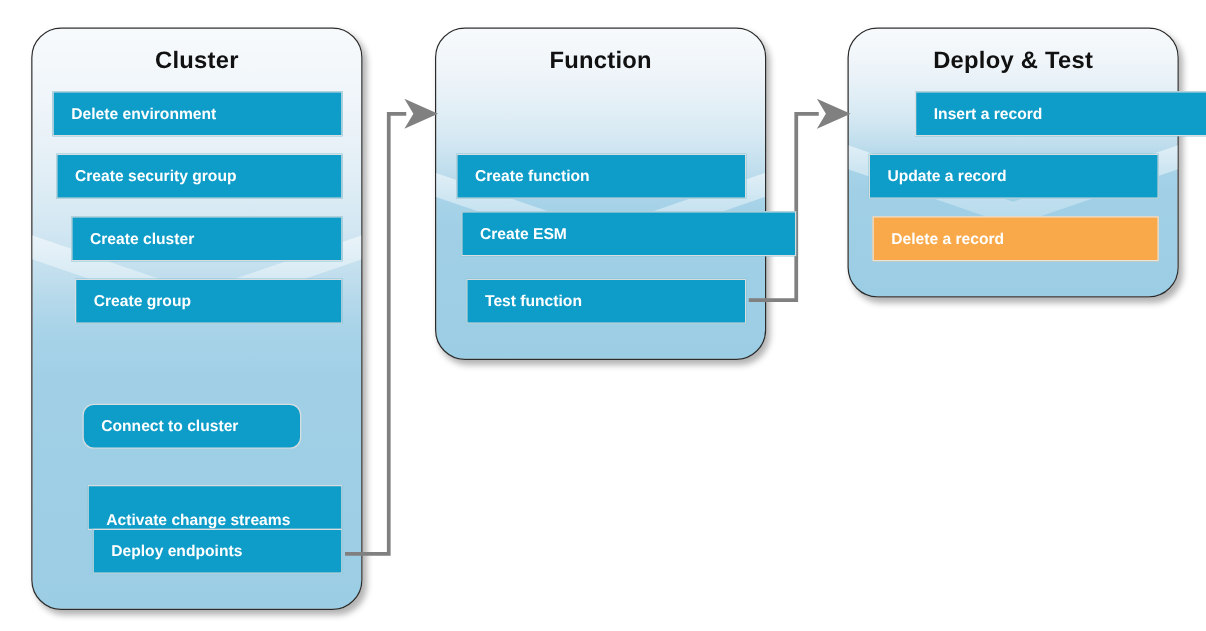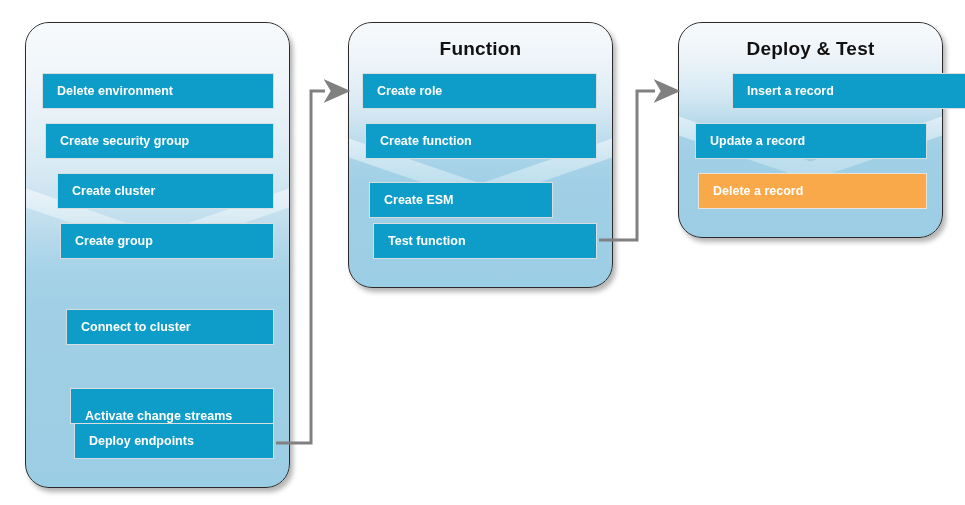--- a/index.html
+++ b/index.html
@@ -96,56 +96,54 @@
 </style>
 </head>
 <body>
 
 <div id="diagram">
 
   <div class="panel" id="panel-cluster" style="left:25px; top:22px; width:265px; height:466px;">
     <div class="sheen"></div>
     <div class="wedge" style="top:160px;"></div>
   </div>
+  <div class="panel-title" style="left:25px; top:38px; width:265px;">Cluster</div>
 
   <div class="task" style="left:42px;  top:73px;  width:232px;">
       <span>Delete environment</span>
     </div>
   <div class="task" style="left:45px;  top:123px; width:229px;">
       <span>Create security group</span>
     </div>
   <div class="task" style="left:57px;  top:173px; width:217px;">
       <span>Create cluster</span>
     </div>
   <div class="task" style="left:60px;  top:223px; width:214px;">
       <span>Create group</span>
     </div>
-  <div class="task" style="left:66px;  top:309px; width:208px;">
+  <div class="task" style="left:66px;  top:323px; width:175px;border-radius:9px;">
       <span>Connect to cluster</span>
     </div>
   <div class="task" style="left:70px;  top:388px; width:204px;align-items:flex-end;">
       <span>Activate change streams</span>
     </div>
   <div class="task" style="left:74px;  top:423px; width:200px;">
       <span>Deploy endpoints</span>
     </div>
 
   <div class="panel" id="panel-function" style="left:348px; top:22px; width:265px; height:266px;">
     <div class="sheen"></div>
     <div class="wedge" style="top:110px;"></div>
   </div>
   <div class="panel-title" style="left:348px; top:38px; width:265px;">Function</div>
 
-  <div class="task" style="left:362px; top:73px;  width:235px;">
-      <span>Create role</span>
-    </div>
   <div class="task" style="left:365px; top:123px; width:232px;">
       <span>Create function</span>
     </div>
-  <div class="task" style="left:369px; top:182px; width:184px;">
+  <div class="task" style="left:369px; top:169px; width:268px;">
       <span>Create ESM</span>
     </div>
   <div class="task" style="left:373px; top:223px; width:224px;">
       <span>Test function</span>
     </div>
 
   <div class="panel" id="panel-deploy-test" style="left:678px; top:22px; width:265px; height:216px;">
     <div class="sheen"></div>
     <div class="wedge" style="top:88px;"></div>
   </div>

